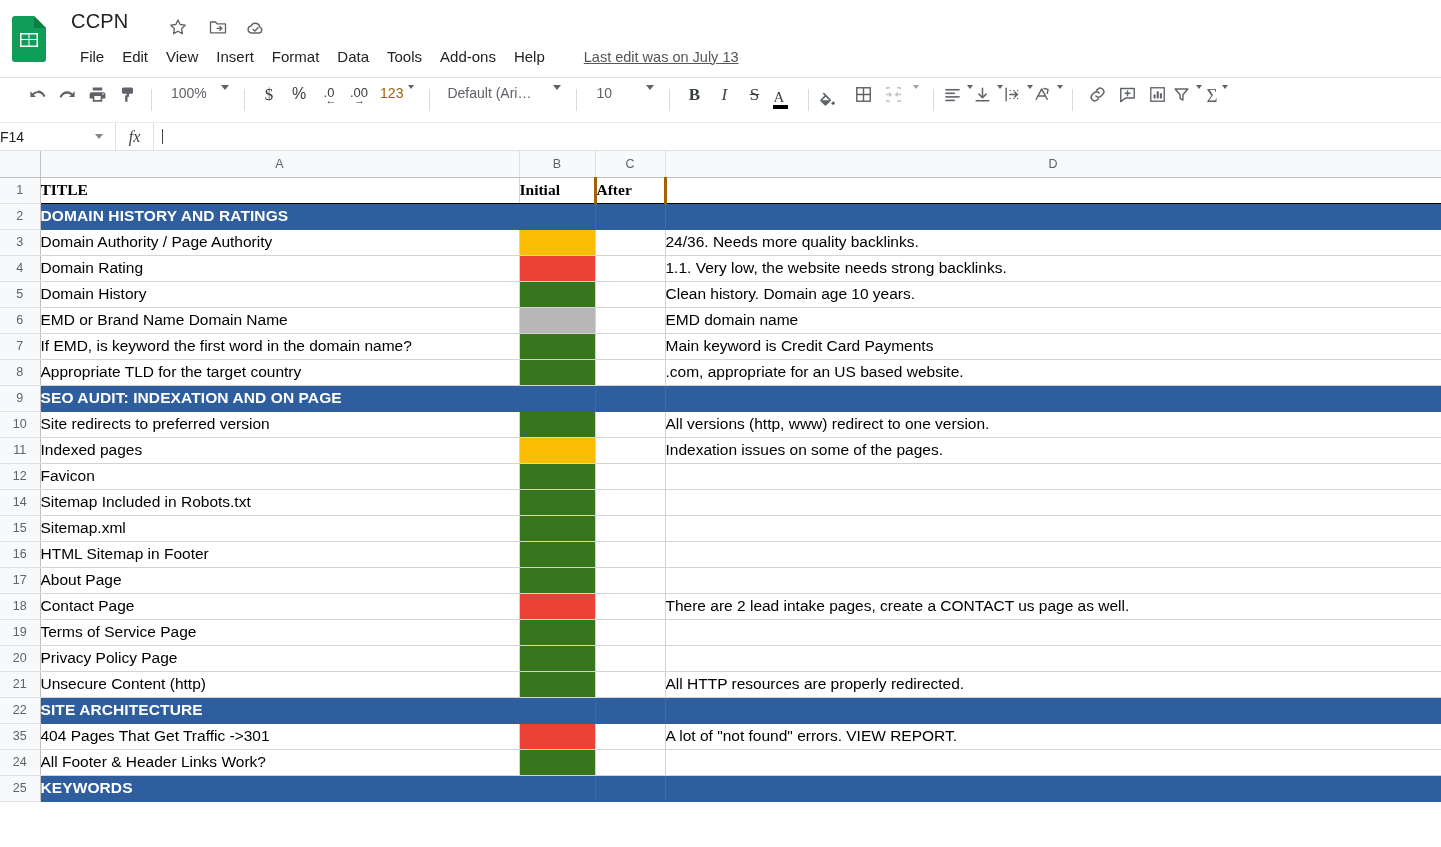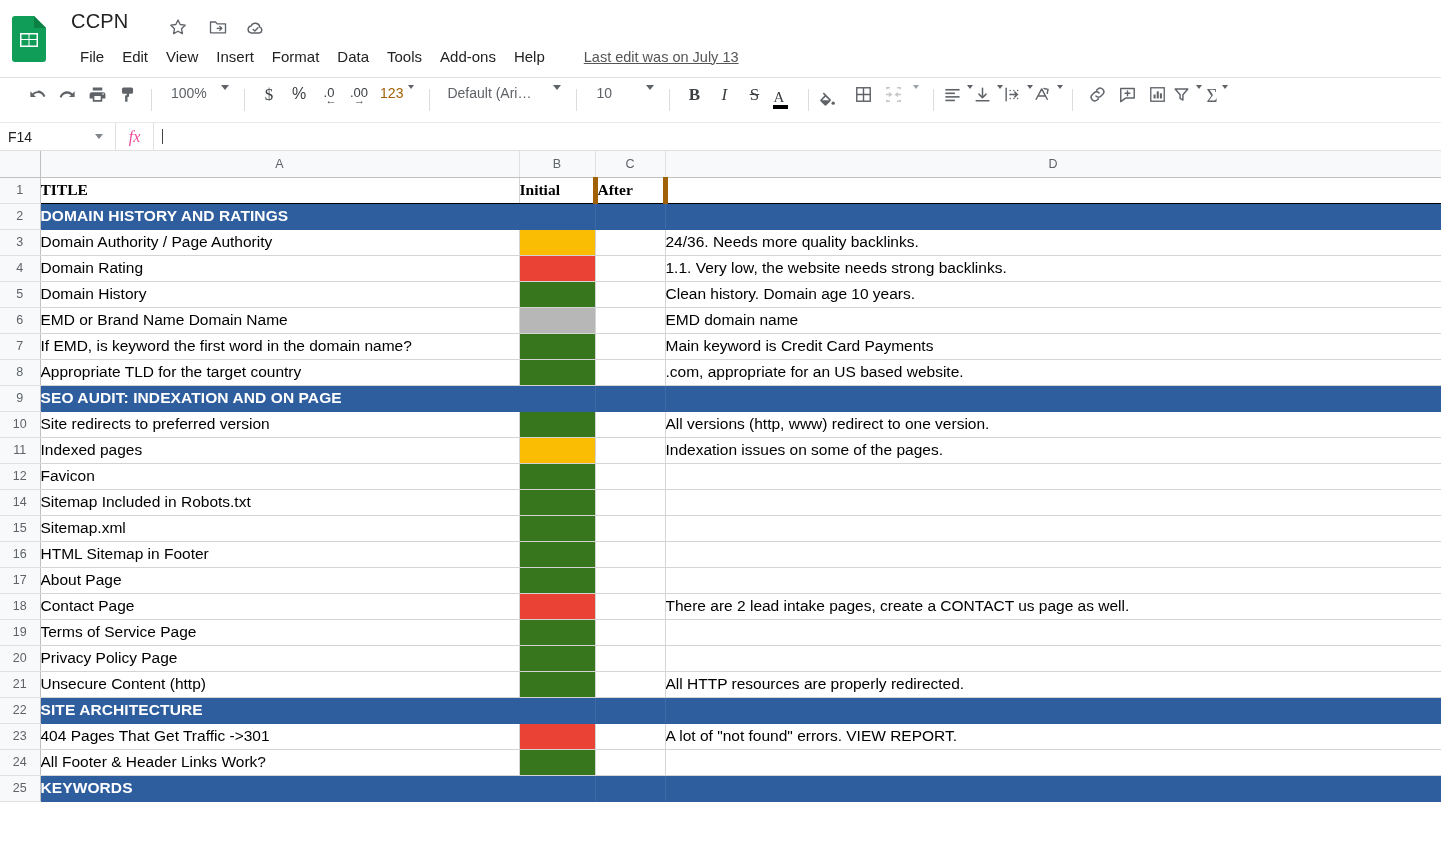--- a/index.html
+++ b/index.html
@@ -90,31 +90,31 @@
   #fill-btn { flex-direction: column; gap: 1px; }
 
   
   #formulabar {
     position: relative; height: 28px;
     display: flex; align-items: stretch;
     background: #fff; border-bottom: 1px solid #e0e0e0;
   }
   #namebox {
     width: 116px; display: flex; align-items: center;
-    padding-left: 12px; border-right: 1px solid #e0e0e0;
+    padding-left: 4px; border-right: 1px solid #e0e0e0;
     position: relative;
   }
   #namebox-value {
     font-size: 14px; color: #222; margin-left: -4px;
   }
   #namebox .caret { position: absolute; right: 12px; border-top-color:#80868b; }
   #fx-label {
     width: 38px; display: flex; align-items: center; justify-content: center;
     font-family: "Liberation Serif", serif; font-style: italic;
-    font-size: 16px; color: #ec4899;
+    font-size: 16px; color: #404040;
     border-right: 1px solid #e0e0e0;
   }
   #formula-input {
     flex: 1; display: flex; align-items: center;
     padding-left: 8px; font-size: 14px; color: #222;
   }
   #formula-caret {
     width: 1px; height: 15px; background: #444;
   }
 
@@ -153,21 +153,21 @@
     font-size: 15.5px; color: #000;
     vertical-align: middle;
     padding: 0 6px 0 8px;
     white-space: nowrap; overflow: hidden;
     cursor: cell;
   }
   td.cell.colA { padding-left: 9px; }
   td.cell.colD { padding-left: 6px; border-right: none; }
   tr.r-title td.cell { font-weight: bold; font-size: 15.5px; border-bottom: 1px solid #000; font-family: Liberation Serif, serif; }
   tr.r-title td.cell.colA { border-left: none; }
-  tr.r-title td.b, tr.r-title td.c { border-left: 1px solid #000; border-right: 5px solid #a16207; }
+  tr.r-title td.b, tr.r-title td.c { border-left: 1px solid #000; border-right: 3px solid #a16207; }
   tr.r-title td.colD { border-bottom: 1px solid #000; }
 
   tr.section td.cell {
     background: #2f5e9e;
     color: #fff; font-weight: bold; font-size: 15.5px;
     letter-spacing: .1px;
     border-right-color: #2f5e9e;
     border-bottom: 1px solid #2f5e9e;
   }
   tr.section td.cell.b, tr.section td.cell.c { border-right: 1px solid #3f6aa5; }
@@ -573,21 +573,21 @@
           <td class="cell colD">All HTTP resources are properly redirected.</td>
         </tr>
         <tr class="section">
           <td class="rownum">22</td>
           <td class="cell colA">SITE ARCHITECTURE</td>
           <td class="cell b"></td>
           <td class="cell c"></td>
           <td class="cell colD"></td>
         </tr>
         <tr class="data-row">
-          <td class="rownum">23</td>
+          <td class="rownum">35</td>
           <td class="cell colA">404 Pages That Get Traffic -&gt;301</td>
           <td class="cell swatch sw-red"></td>
           <td class="cell c"></td>
           <td class="cell colD">A lot of "not found" errors. VIEW REPORT.</td>
         </tr>
         <tr class="data-row">
           <td class="rownum">24</td>
           <td class="cell colA">All Footer &amp; Header Links Work?</td>
           <td class="cell swatch sw-green"></td>
           <td class="cell c"></td>

